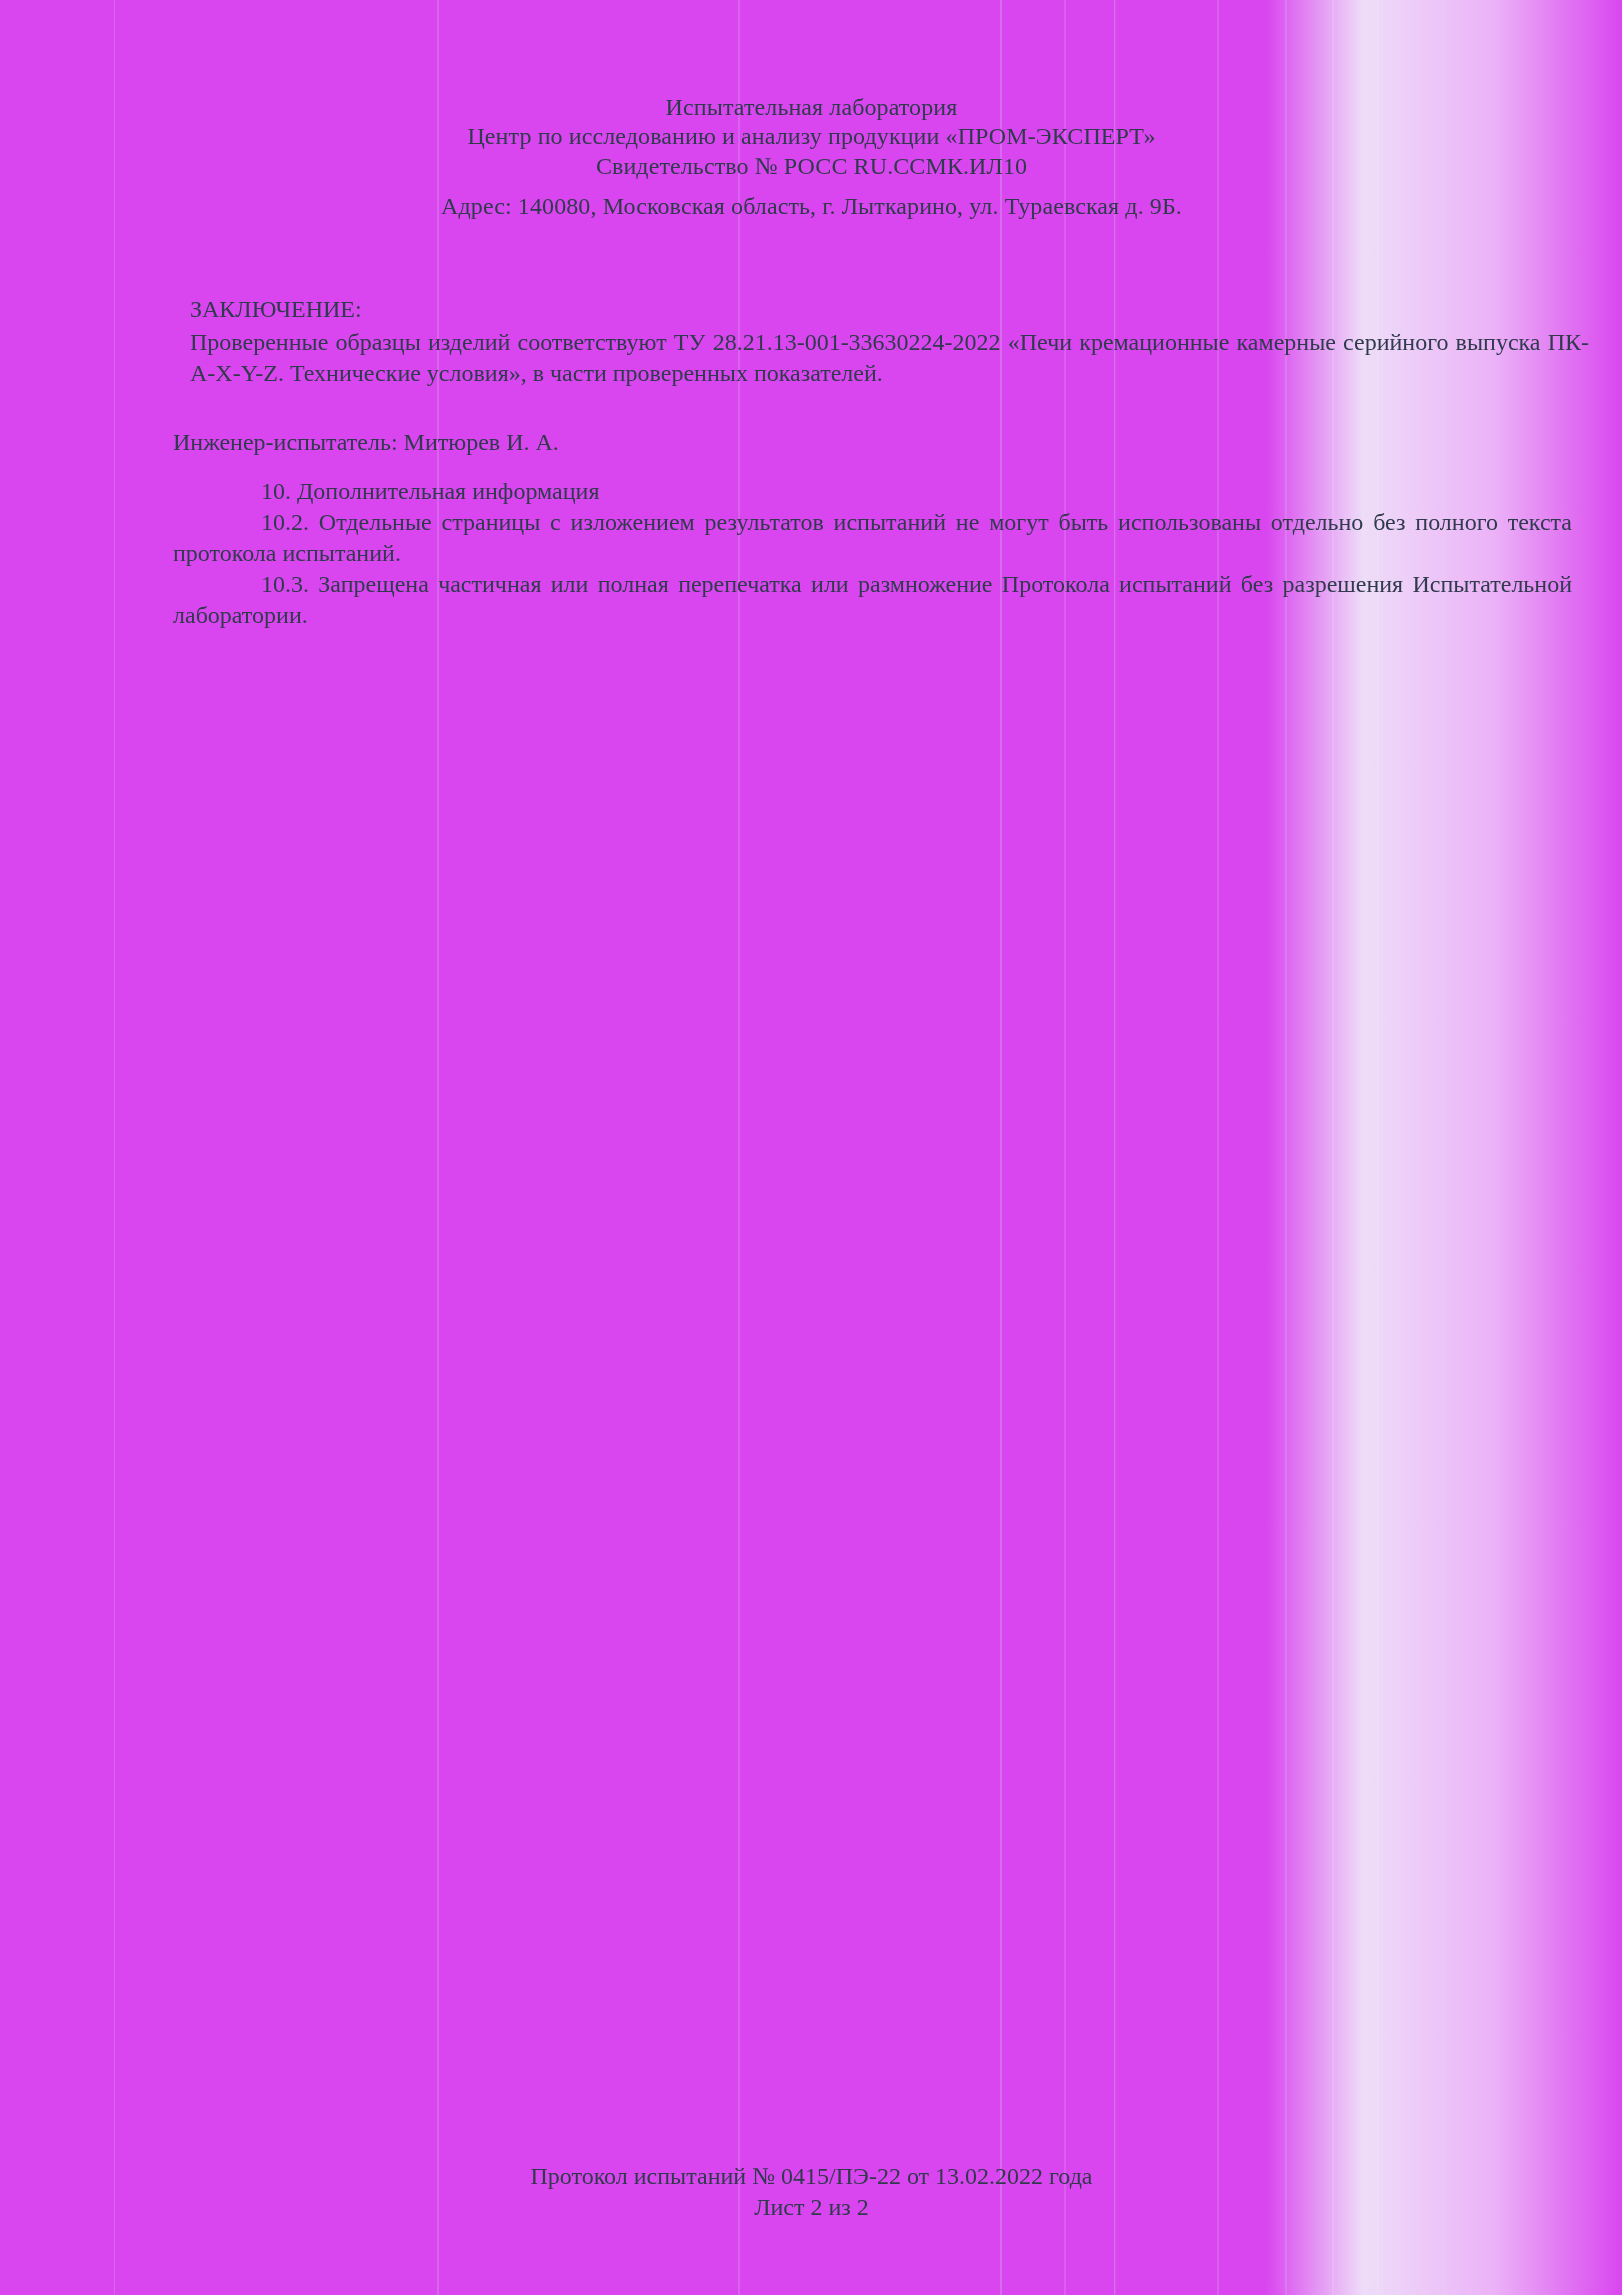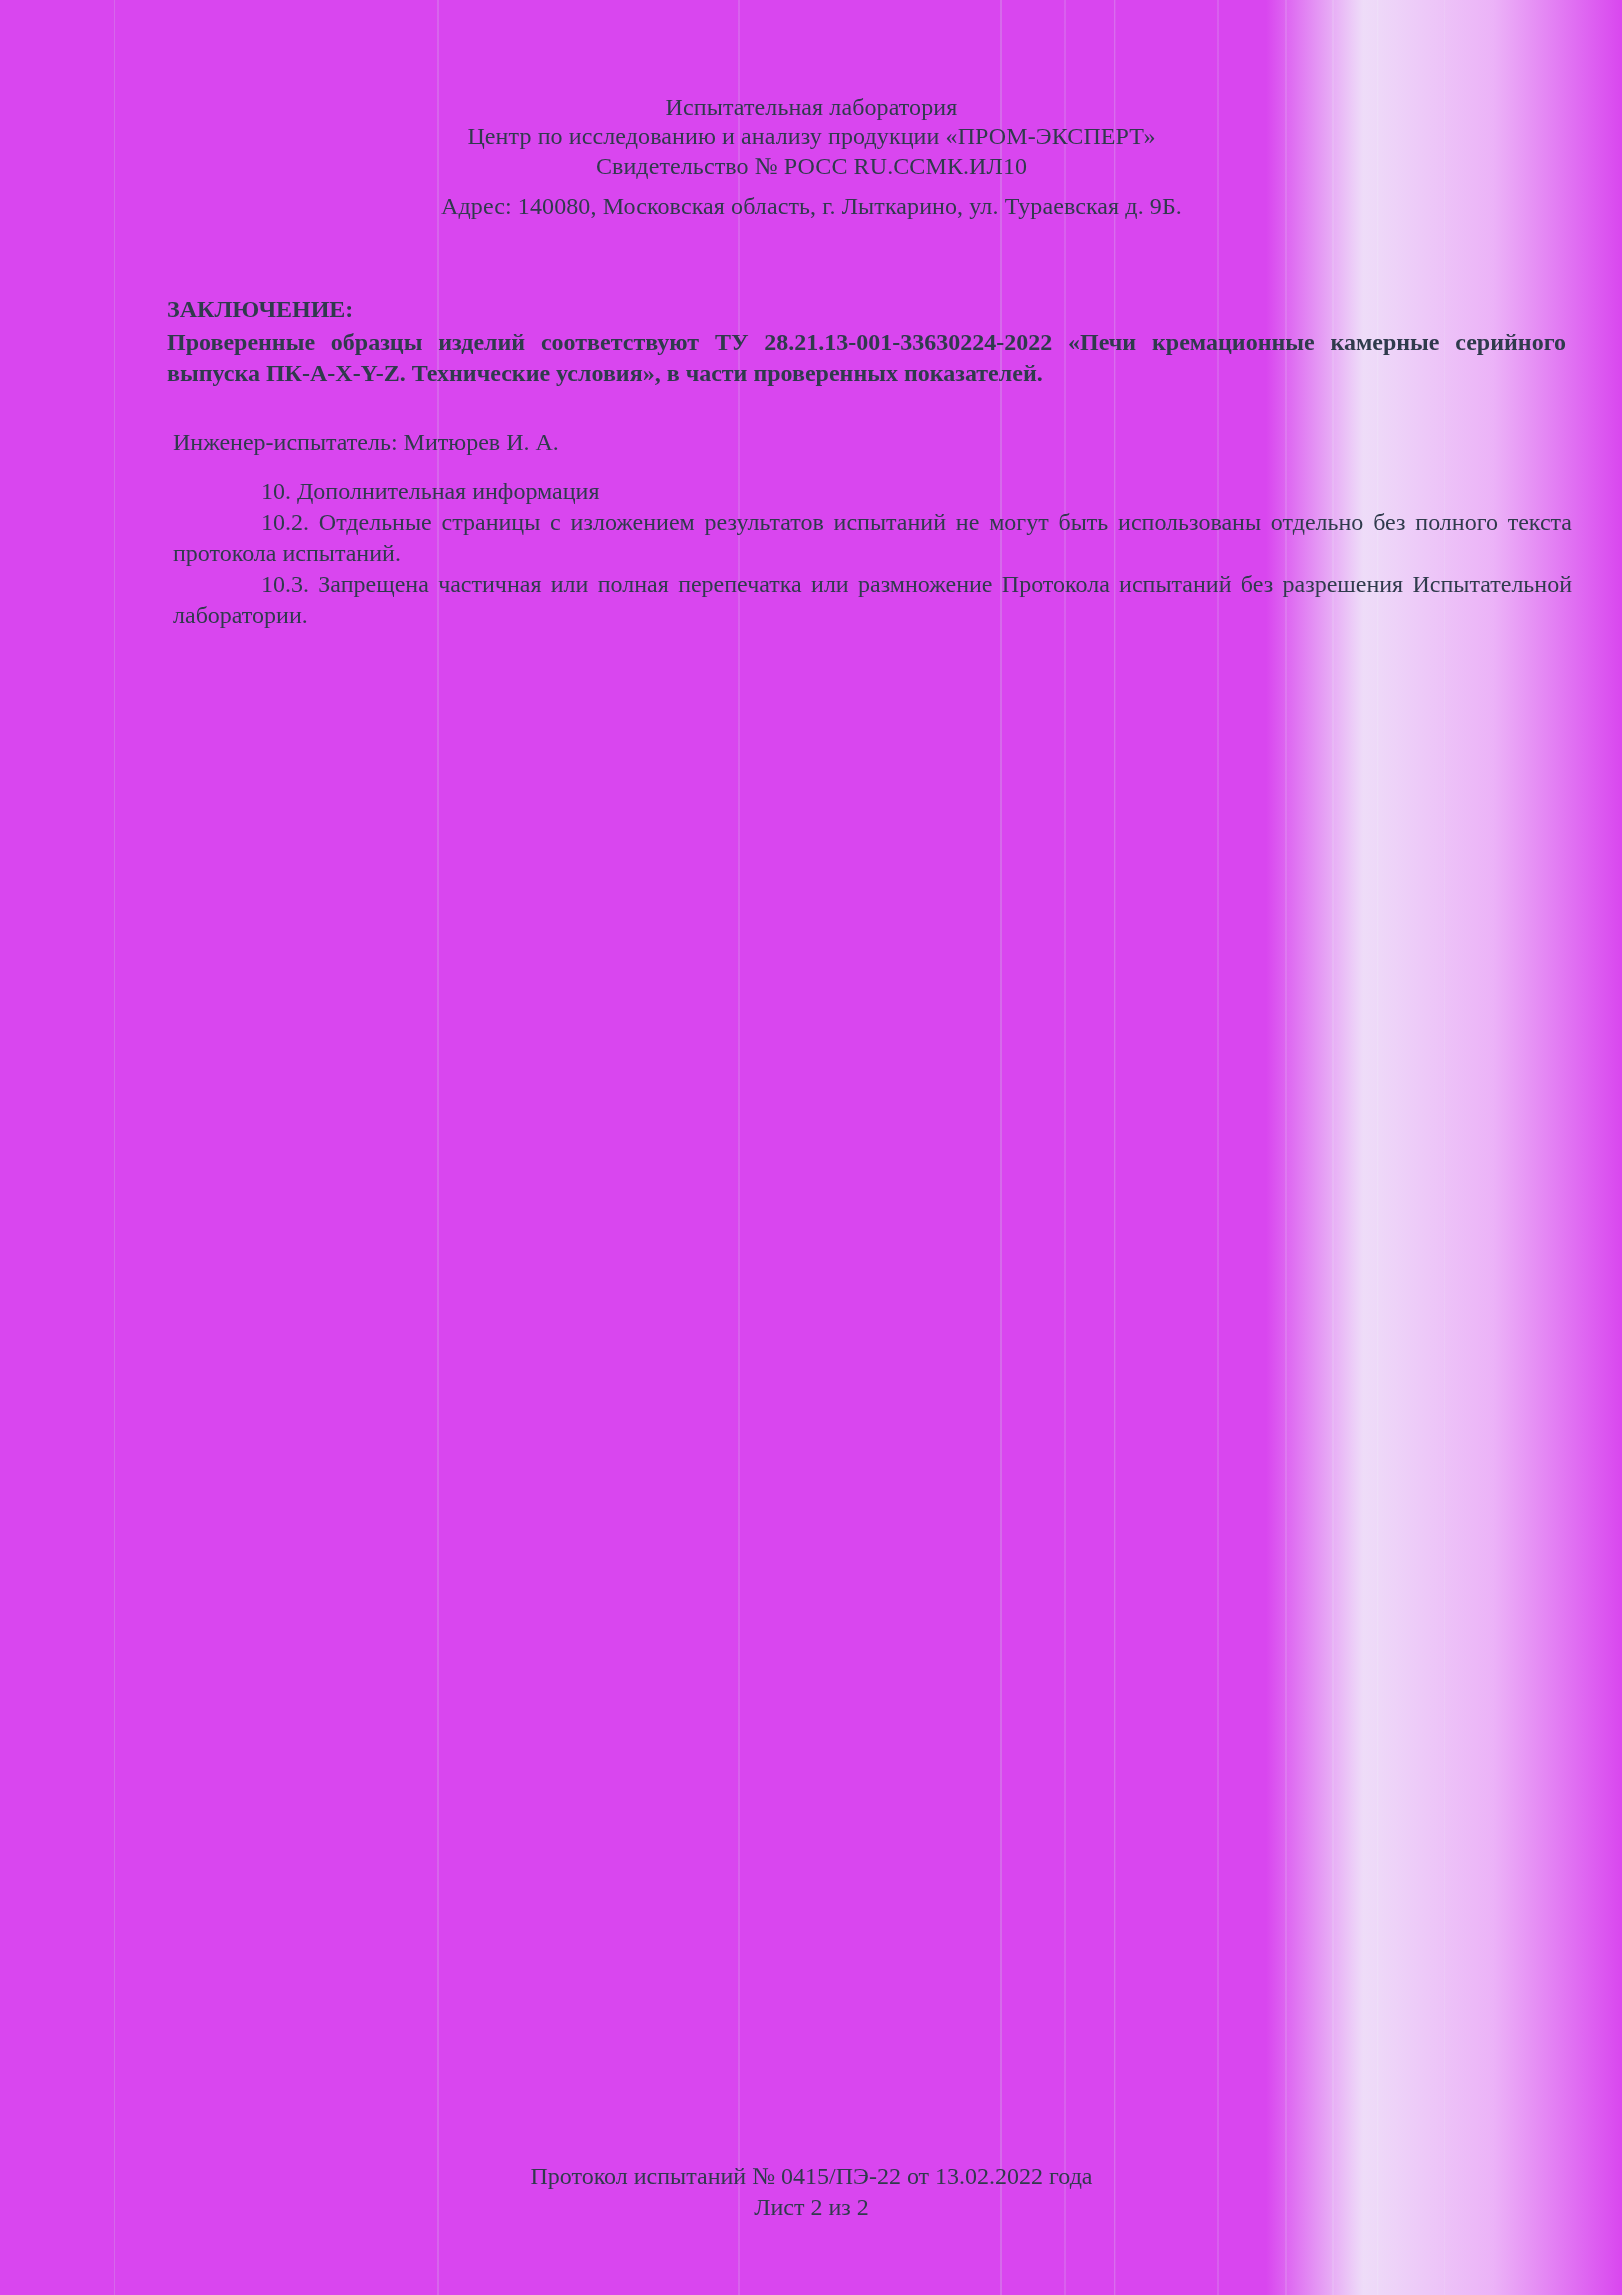--- a/index.html
+++ b/index.html
@@ -96,24 +96,23 @@
     white-space: nowrap;
   }
   .doc-header .hline.addr {
     margin-top: 11px;
     text-align: center;
   }
 
   
   .conclusion {
     position: absolute;
-    left: 167px;
+    left: 190px;
     top: 294px;
     width: 1399px;
-    font-weight: bold;
   }
   .conclusion-label {
     font-size: 24px;
     line-height: 31px;
   }
   .conclusion-body {
     font-size: 24px;
     line-height: 31px;
     text-align: justify;
     text-justify: inter-word;

